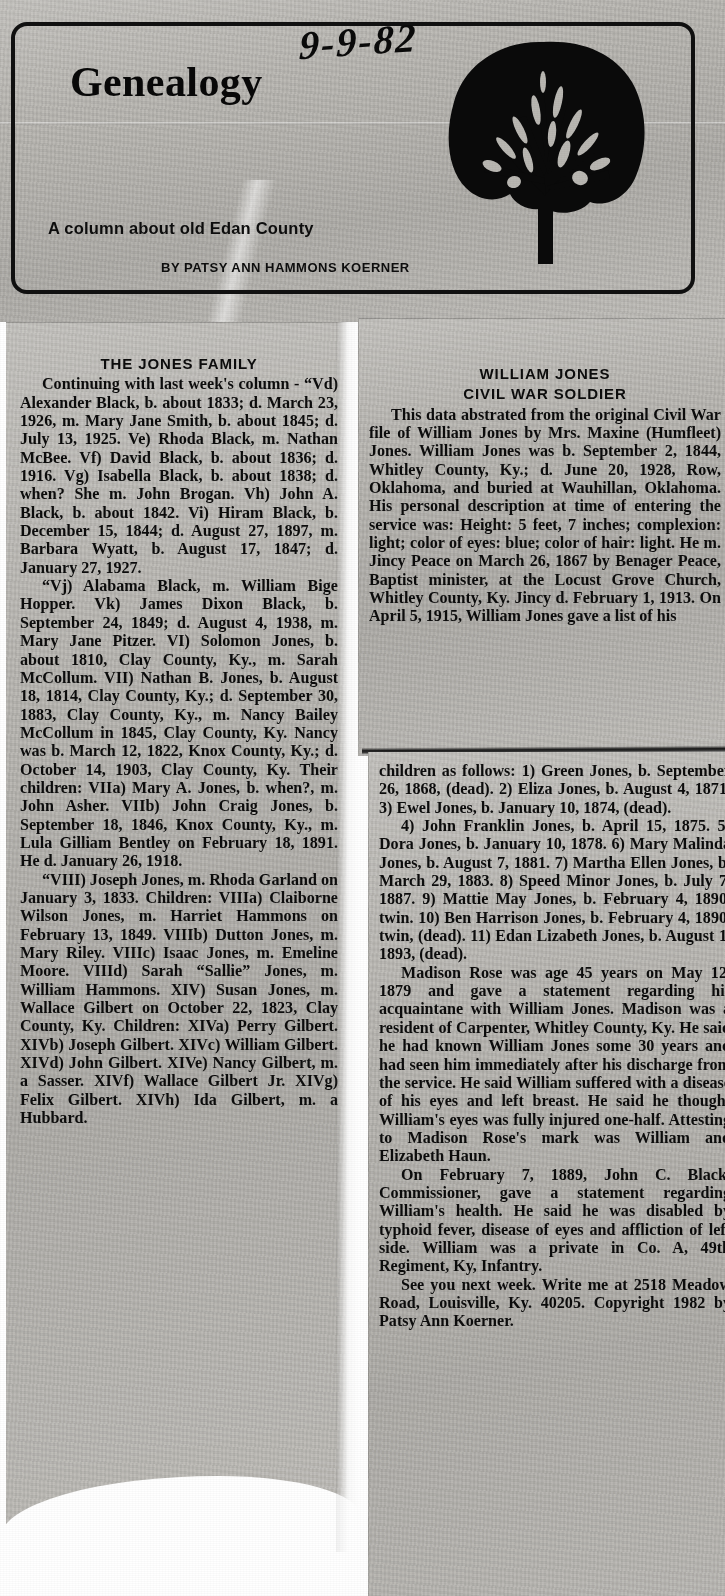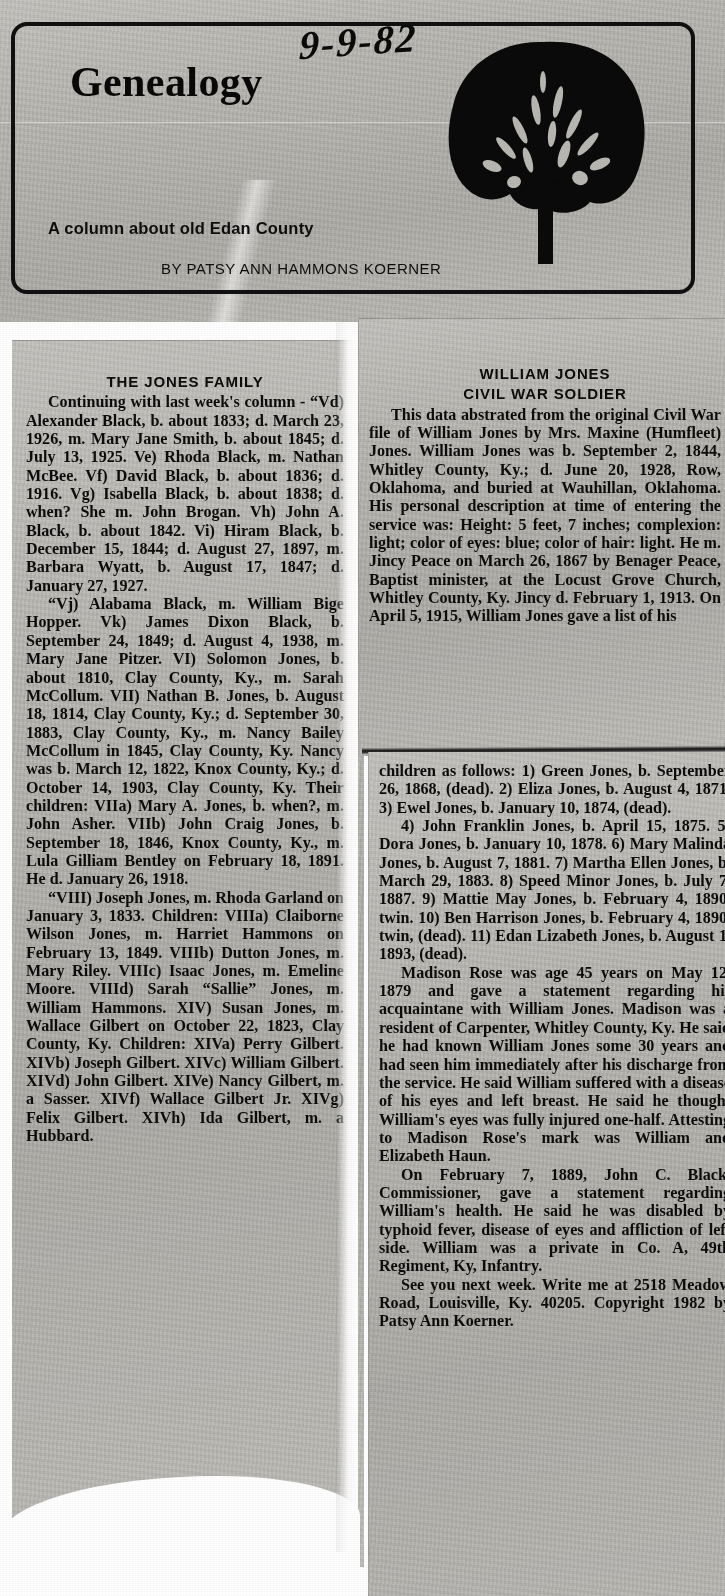--- a/index.html
+++ b/index.html
@@ -77,22 +77,22 @@
     font-family: "Liberation Sans", sans-serif;
     font-weight: bold;
     font-size: 16.5px;
     letter-spacing: 0.2px;
     color: #0d0d0d;
   }
   #byline {
     position: absolute;
     left: 161px; top: 260px;
     font-family: "Liberation Sans", sans-serif;
-    font-weight: normal;
-    font-size: 15px;
+    font-weight: bold;
+    font-size: 13px;
     letter-spacing: 0.5px;
     color: #0d0d0d;
   }
   #handdate {
     position: absolute;
     left: 300px; top: 22px;
     font-family: "Liberation Serif", serif;
     font-size: 40px;
     font-style: italic;
     font-weight: bold;
@@ -102,24 +102,23 @@
     transform-origin: left top;
   }
   #tree {
     position: absolute;
     left: 440px; top: 36px;
     width: 215px; height: 245px;
   }
 
   
   #col-left {
-    left: 12px; top: 322px;
+    left: 6px; top: 322px;
     width: 352px; height: 1226px;
     border-top: 1px solid rgba(0,0,0,0.18);
-    margin-top: 18px;
   }
   #col-left-torn {
     position: absolute;
     left: 0px; top: 1476px;
     width: 360px; height: 122px;
     background: #ffffff;
     border-radius: 62% 40% 0 0 / 64px 40px 0 0;
   }
   #col-left-edge {
     position: absolute;

